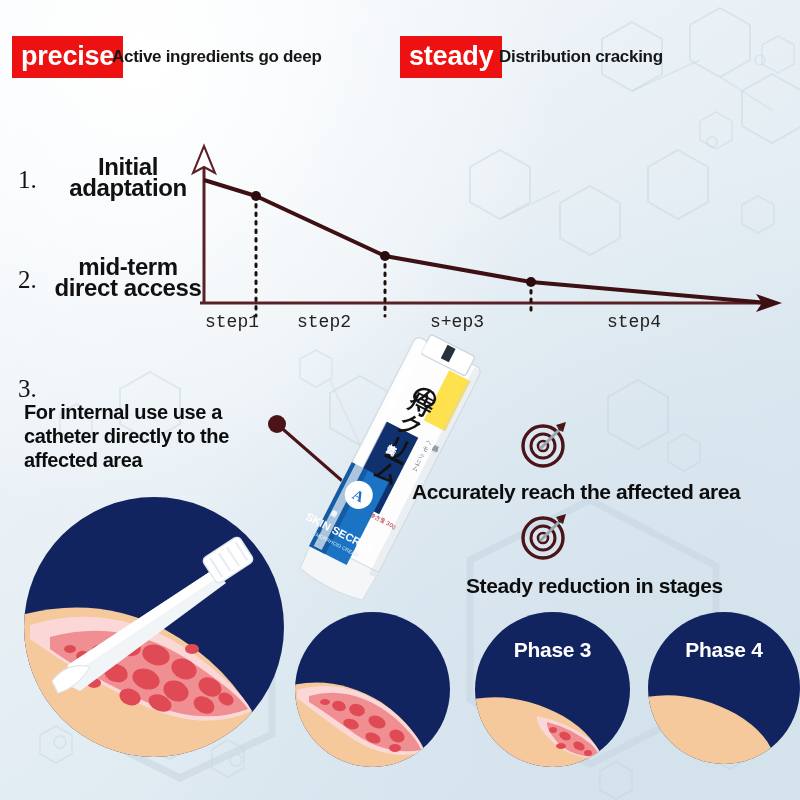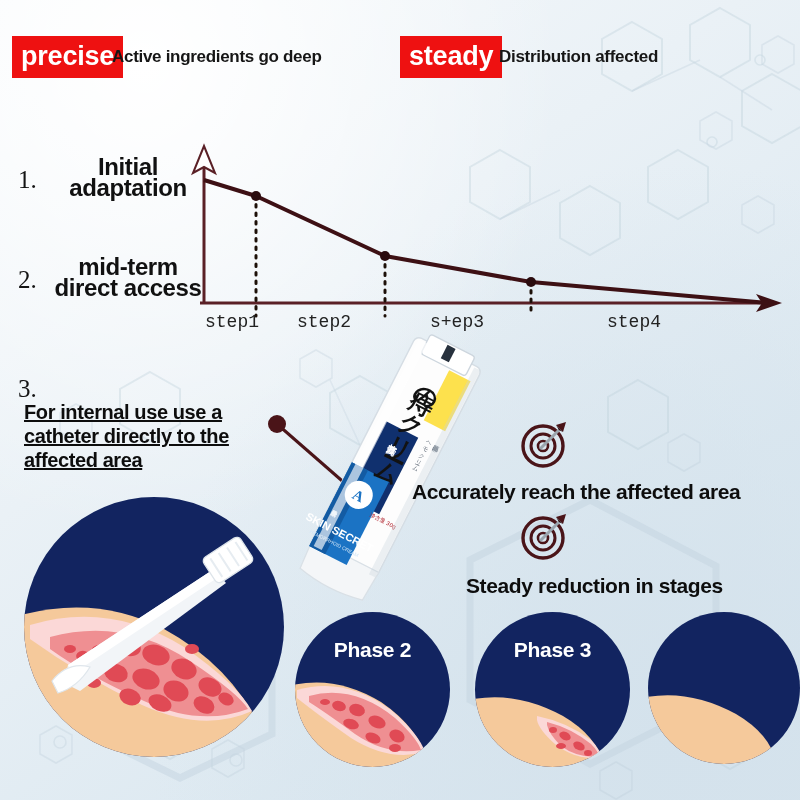--- a/index.html
+++ b/index.html
@@ -61,21 +61,21 @@
     position:absolute;top:172px;
     font-size:18px;color:#222;
     font-family:"Liberation Mono", monospace;
     letter-spacing:0px;white-space:nowrap;
   }
 
   
   .callout{
     position:absolute;left:24px;top:400px;width:270px;
     font-size:20px;font-weight:bold;color:#0d0d0d;
-    line-height:24px;letter-spacing:-0.4px;text-decoration:underline;
+    line-height:24px;letter-spacing:-0.4px;
   }
   .callout-line{position:absolute;left:0;top:380px;width:420px;height:140px;pointer-events:none;}
   .feature-icon{position:absolute;}
   .feature-text{
     position:absolute;white-space:nowrap;
     font-size:21px;font-weight:bold;color:#0d0d0d;letter-spacing:-0.4px;
   }
   #feature-1-icon{left:518px;top:418px;}
   #feature-1-text{left:412px;top:480px;}
   #feature-2-icon{left:518px;top:510px;}
@@ -148,21 +148,21 @@
 
   <div class="header">
     <div class="badge" id="badge-precise">
       <span class="badge-text">precise</span>
     </div>
     <div class="hdr-label" id="label-precise">Active ingredients go deep</div>
 
     <div class="badge" id="badge-steady">
       <span class="badge-text">steady</span>
     </div>
-    <div class="hdr-label" id="label-steady">Distribution affected</div>
+    <div class="hdr-label" id="label-steady">Distribution cracking</div>
   </div>
 
   <div class="chart-wrap">
 
     <div class="steps-list">
       <div class="step-row" id="step-row-1">
         <span class="step-num">1.</span>
         <span class="step-text">Initial adaptation</span>
       </div>
       <div class="step-row" id="step-row-2">
@@ -321,21 +321,20 @@
         <ellipse cx="44" cy="94" rx="7" ry="5" transform="rotate(16 44 94)"></ellipse>
         <ellipse cx="62" cy="98" rx="8" ry="6" transform="rotate(16 62 98)"></ellipse>
         <ellipse cx="82" cy="110" rx="9" ry="6" transform="rotate(22 82 110)"></ellipse>
         <ellipse cx="102" cy="124" rx="8" ry="6" transform="rotate(26 102 124)"></ellipse>
         <ellipse cx="56" cy="112" rx="8" ry="5" transform="rotate(18 56 112)"></ellipse>
         <ellipse cx="78" cy="126" rx="8" ry="5" transform="rotate(24 78 126)"></ellipse>
         <ellipse cx="100" cy="136" rx="6" ry="4"></ellipse>
         <ellipse cx="30" cy="90" rx="5" ry="3"></ellipse>
       </g>
     </svg>
-    <div class="circ-label">Phase 2</div>
   </div>
 
   <div class="circ" id="circle-p3">
     <svg width="155" height="155" viewBox="0 0 155 155">
       <path d="M-6,88 Q40,78 88,104 Q122,124 128,152 L128,168 L-6,168 Z" fill="#f5c99b"></path>
       <path d="M62,104 Q92,110 116,128 Q126,138 126,146 Q100,148 80,132 Q64,118 62,108 Z" fill="#fbd8d7"></path>
       <path d="M72,110 Q96,116 116,132 Q124,140 124,145 Q102,146 86,134 Q74,122 72,113 Z" fill="#ef8f92"></path>
       <g fill="#e04a55">
         <ellipse cx="90" cy="124" rx="6" ry="4" transform="rotate(24 90 124)"></ellipse>
         <ellipse cx="104" cy="134" rx="6" ry="4" transform="rotate(26 104 134)"></ellipse>
@@ -344,15 +343,16 @@
         <ellipse cx="78" cy="118" rx="4" ry="3"></ellipse>
       </g>
     </svg>
     <div class="circ-label">Phase 3</div>
   </div>
 
   <div class="circ" id="circle-p4">
     <svg width="152" height="152" viewBox="0 0 152 152">
       <path d="M-6,86 Q40,76 88,102 Q122,122 128,150 L128,166 L-6,166 Z" fill="#f5c99b"></path>
     </svg>
+    <div class="circ-label">Phase 4</div>
   </div>
 
 </div>
 
 </body></html>

